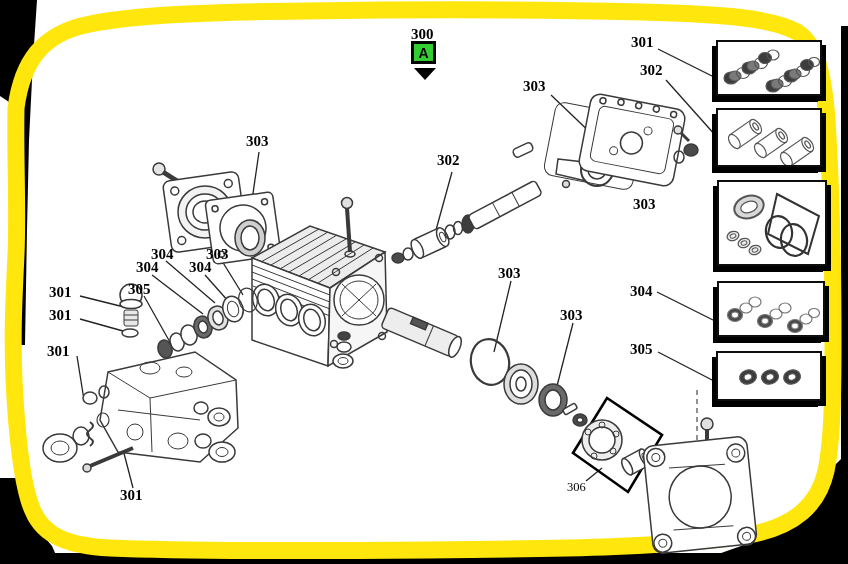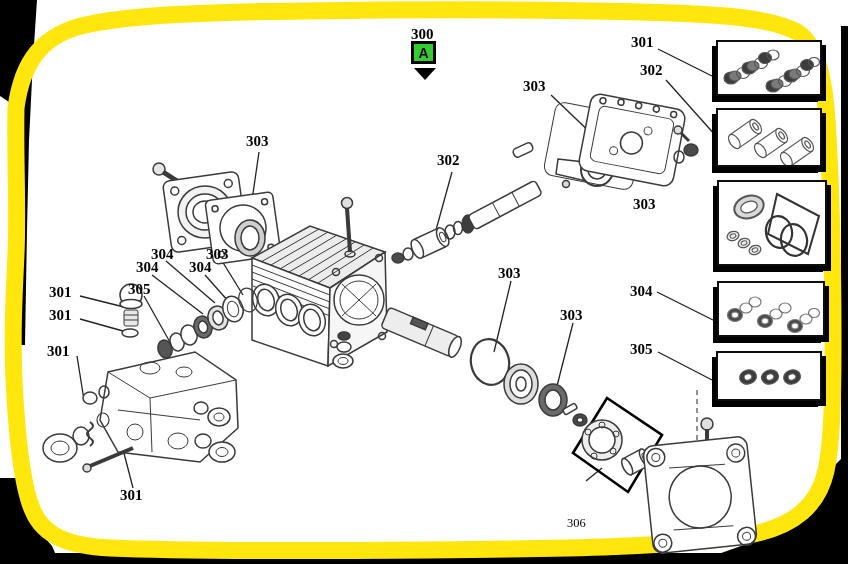--- a/index.html
+++ b/index.html
@@ -5,21 +5,21 @@
   html,body{margin:0;padding:0;background:#777;}
   #canvas{
     position:relative;width:848px;height:564px;background:#ffffff;
     overflow:hidden;font-family:"Liberation Serif",serif;
   }
   #canvas svg{position:absolute;left:0;top:0;}
   .callout{
     position:absolute;font:700 15px "Liberation Serif",serif;color:#000;
     letter-spacing:0;line-height:1;white-space:nowrap;user-select:none;
   }
-  .callout.small{font:400 12.5px "Liberation Serif",serif;margin-top:36px;}
+  .callout.small{font:400 12.5px "Liberation Serif",serif;}
   .kit-box{
     position:absolute;background:#fff;border:2px solid #0d0d0d;
     box-shadow:-4px 6px 0 #000, 4px 5px 0 #000;box-sizing:border-box;
   }
   .kit-box svg{position:static;display:block;}
   #marker300{
     position:absolute;left:411px;top:41px;width:25px;height:23px;
     border:3px solid #000;box-sizing:border-box;
     display:flex;align-items:center;justify-content:center;
     font:700 14px "Liberation Sans",sans-serif;color:#000;

